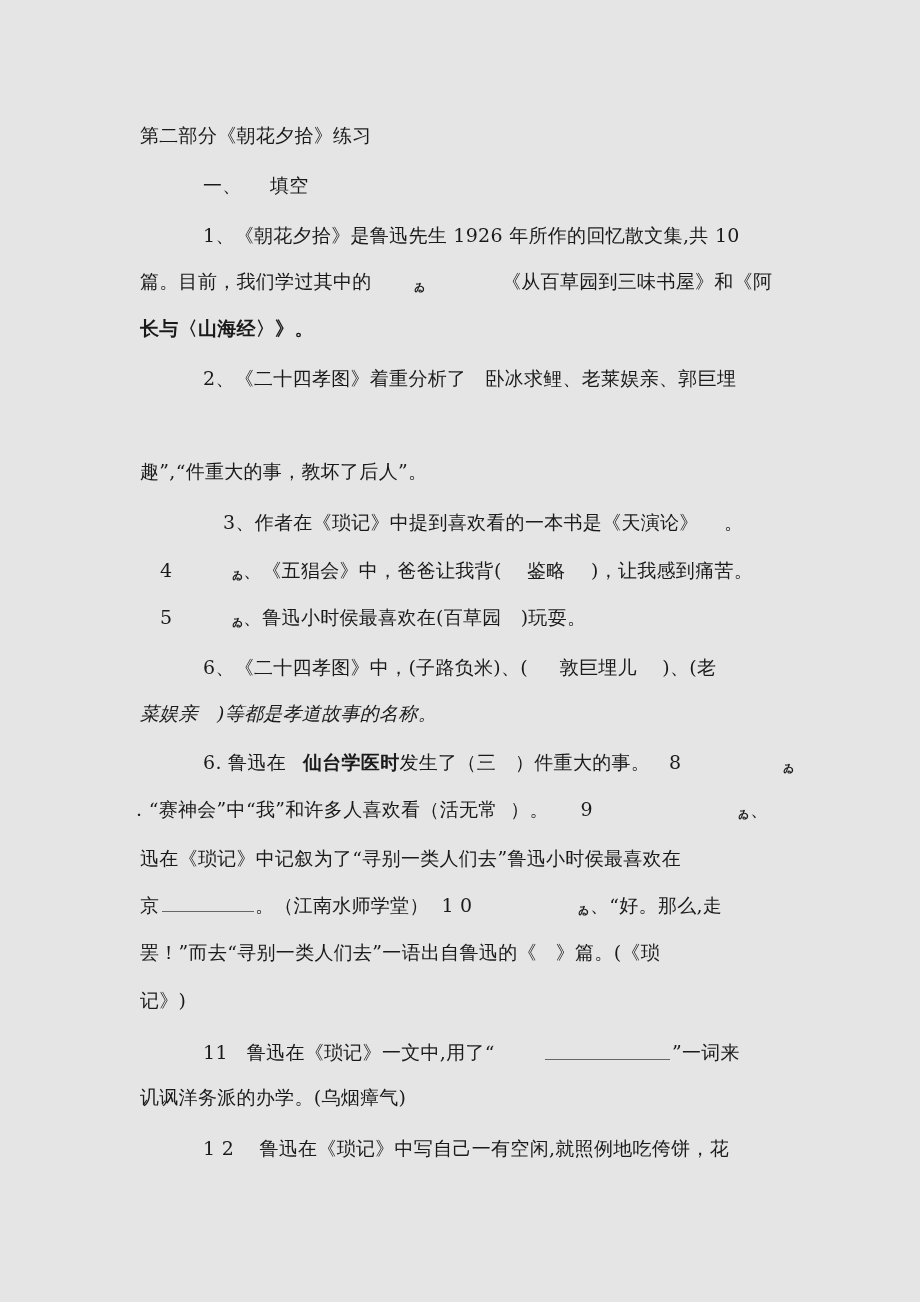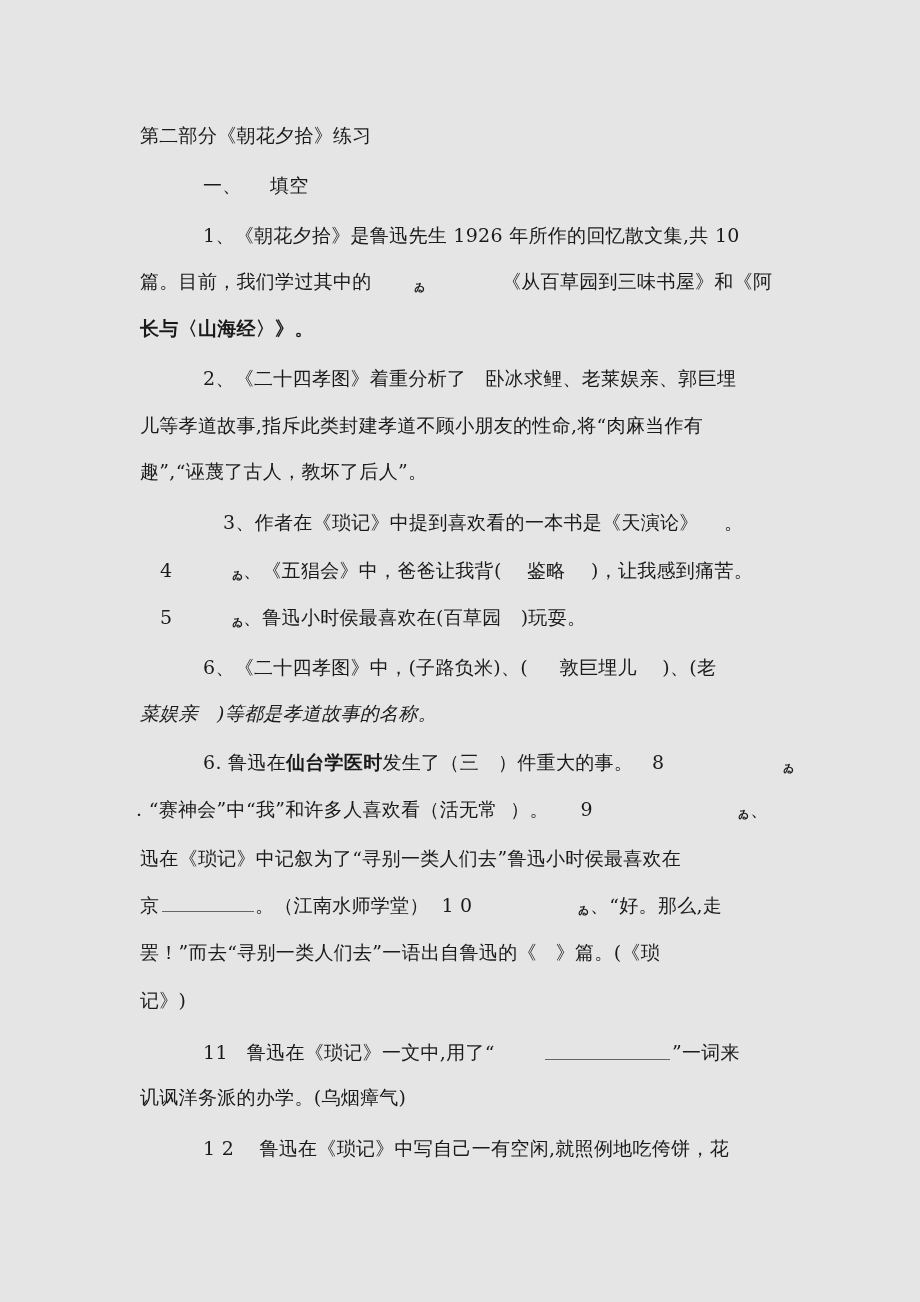--- a/index.html
+++ b/index.html
@@ -1,20 +1,20 @@
 <!DOCTYPE html>
 <html><head>
 <meta charset="utf-8">
 <style>
   html, body { margin: 0; padding: 0; background: #ffffff; }
   body { width: 920px; height: 1302px; position: relative; overflow: hidden;
          font-family: "DejaVu Serif", "Liberation Serif", serif; color: #1a1a1a; }
   .page { position: absolute; left: 0; top: 0; width: 920px; height: 1302px; background: #e5e5e5; }
   .line { position: absolute; left: 140px; white-space: pre; font-size: 19px; line-height: 24px; letter-spacing: 0.3px; }
-  .bold { font-family: "DejaVu Sans", "Liberation Sans", sans-serif; font-weight: bold; }
+  .bold { font-family: "DejaVu Sans", "Liberation Sans", sans-serif; font-weight: bold; margin-left: 17px; }
   .heading { font-family: "DejaVu Sans", "Liberation Sans", sans-serif; font-size: 19px; }
   .mark { font-family: "DejaVu Sans", sans-serif; font-size: 11px; font-weight: bold; vertical-align: middle; }
   .blank { display: inline-block; border-bottom: 1px solid #666; height: 16px; vertical-align: baseline; }
 </style>
 </head>
 <body>
 
 <div class="page">
 
   <div class="line" style="top:123px;">第二部分《朝花夕拾》练习</div>
@@ -22,22 +22,21 @@
   <div class="line heading" style="top:173px; left:203px;">一、</div>
   <div class="line heading" style="top:173px; left:270px;">填空</div>
 
   <div class="line" style="top:223px; left:203px;">1、《朝花夕拾》是鲁迅先生 1926 年所作的回忆散文集,共 10</div>
   <div class="line" style="top:269px;">篇。目前，我们学过其中的</div>
   <span class="line mark" style="top:276px; left:414px;">ゐ</span>
   <div class="line" style="top:269px; left:502px;">《从百草园到三味书屋》和《阿</div>
   <div class="line" style="top:316px;font-weight:bold;">长与〈山海经〉》。</div>
 
   <div class="line" style="top:366px; left:203px;">2、《二十四孝图》着重分析了   卧冰求鲤、老莱娱亲、郭巨埋</div>
-  <div class="line" style="top:413px;">儿等孝道故事,指斥此类封建孝道不顾小朋友的性命,将“肉麻当作有</div>
-  <div class="line" style="top:459px;">趣”,“诬蔑了古人，教坏了后人”。</div>
+  <div class="line" style="top:459px;">趣”,“件重大的事，教坏了后人”。</div>
 
   <div class="line" style="top:510px; left:203px;margin-left:20px;">3、作者在《琐记》中提到喜欢看的一本书是《天演论》    。</div>
 
   <div class="line" style="top:558px; left:160px;">4</div>
   <span class="line mark" style="top:564px; left:232px;">ゐ</span>
   <div class="line" style="top:558px; left:243px;">、《五猖会》中，爸爸让我背(    鉴略    )，让我感到痛苦。</div>
 
   <div class="line" style="top:605px; left:160px;">5</div>
   <span class="line mark" style="top:611px; left:232px;">ゐ</span>
   <div class="line" style="top:605px; left:243px;">、鲁迅小时侯最喜欢在(百草园   )玩耍。</div>

